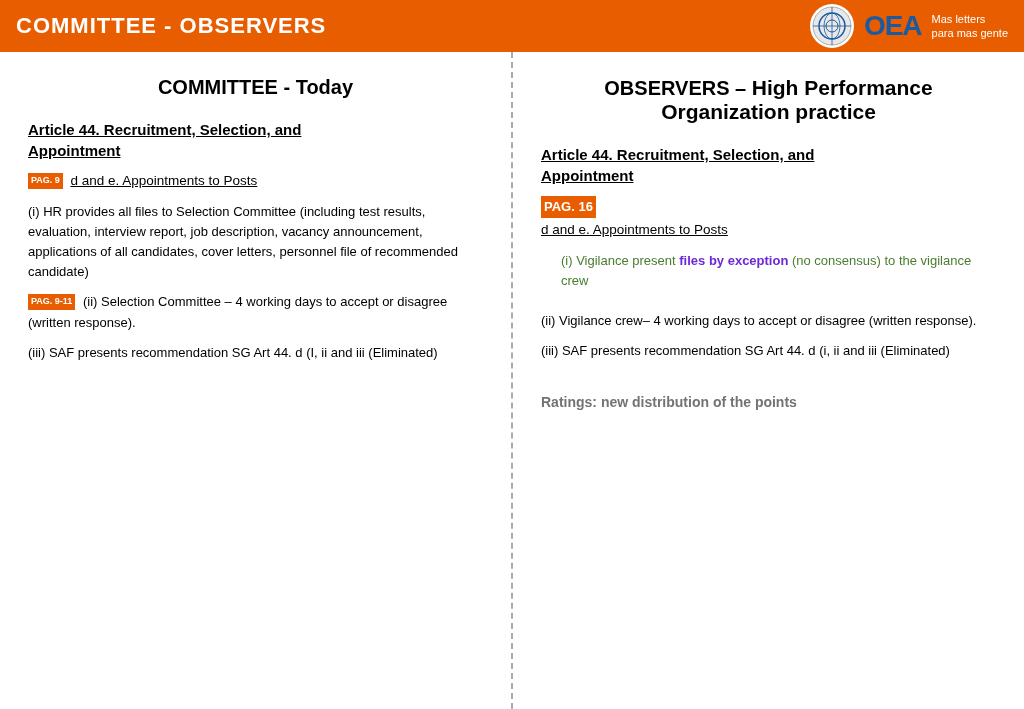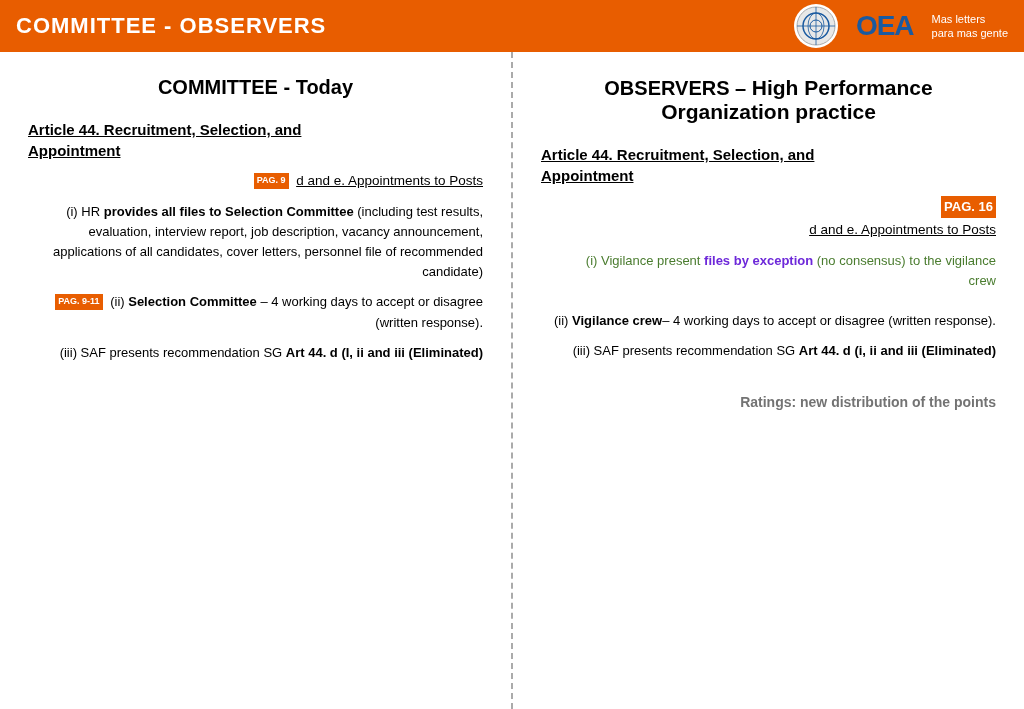--- a/index.html
+++ b/index.html
@@ -22,21 +22,21 @@
     }
     .header-title {
       color: #fff;
       font-size: 22px;
       font-weight: bold;
       letter-spacing: 1px;
     }
     .header-logo {
       display: flex;
       align-items: center;
-      gap: 18px;
+      gap: 10px;
     }
     .logo-circle {
       width: 44px;
       height: 44px;
       border-radius: 50%;
       background: #fff;
       display: flex;
       align-items: center;
       justify-content: center;
       overflow: hidden;
@@ -106,25 +106,24 @@
 
     .content-block {
       font-size: 13px;
       line-height: 1.55;
       color: #000;
     }
 
     .content-block p {
       margin-bottom: 10px;
       position: relative;
-      text-align: right;
     }
 
     .content-block .bold {
-      font-weight: bold;
+      font-weight: normal;
     }
 
     .content-block .green {
       color: #4a7c2f;
     }
 
     .content-block .green-bold {
       color: #6d28d9;
       font-weight: bold;
     }

